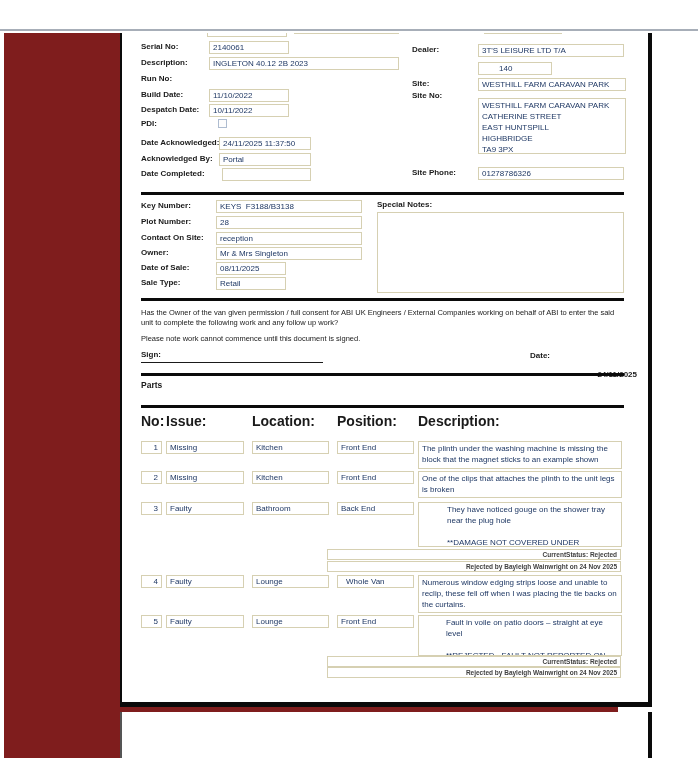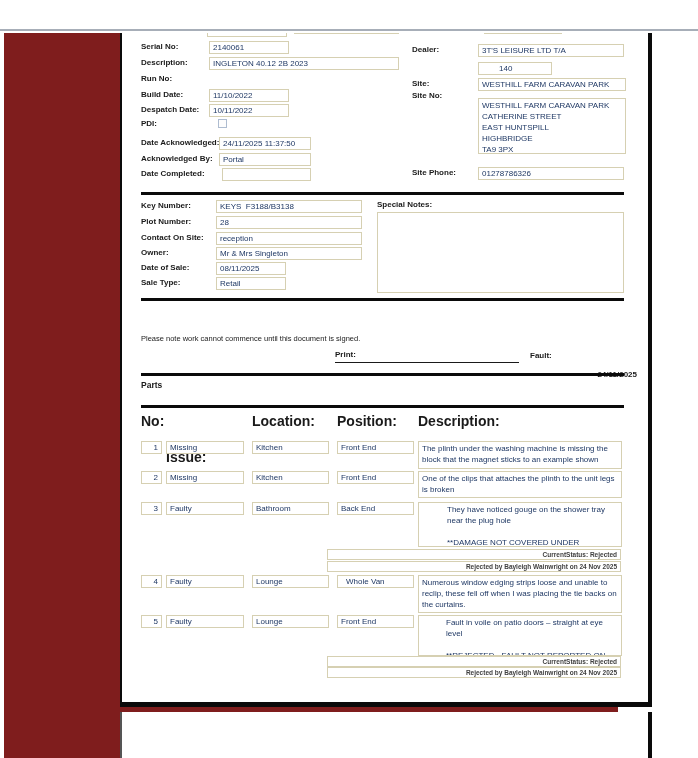--- a/index.html
+++ b/index.html
@@ -103,34 +103,35 @@
       <div class="box" style="left:94px; top:229px; width:70px;">08/11/2025</div>
 
       <div class="lbl" style="left:19px; top:245px;">Sale Type:</div>
       <div class="box" style="left:94px; top:244px; width:70px;">Retail</div>
 
       <div class="lbl" style="left:255px; top:167px;">Special Notes:</div>
       <div class="box multi" style="left:255px; top:179px; width:247px; height:81px;"></div>
 
       <div class="divider" style="top:265px;"></div>
 
+      <div class="bodytext" style="left:19px; top:275px; width:484px;">Has the Owner of the van given permission / full consent for ABI UK Engineers / External Companies working on behalf of ABI to enter the said unit to complete the following work and any follow up work?</div>
       <div class="bodytext" style="left:19px; top:301px; width:484px;">Please note work cannot commence until this document is signed.</div>
 
-      <div class="signline" style="left:213px; top:317px; width:184px;"><span>Print:</span></div>
-      <div class="lbl" style="left:408px; top:318px;">Fault:</div>
+      <div class="signline" style="left:19px; top:317px; width:182px;"><span>Sign:</span></div>
+      <div class="lbl" style="left:408px; top:318px;">Date:</div>
       <div class="lbl num" style="left:440px; top:318px; width:75px; position:absolute;margin-top:19px;">24/11/2025</div>
 
       <div class="divider" style="top:340px;"></div>
 
       <div class="heading" style="left:19px; top:347px;">Parts</div>
 
       <div class="divider" style="top:372px;"></div>
 
       <div class="th" style="left:19px;  top:380px;">No:</div>
-      <div class="th" style="left:44px;  top:380px;margin-top:36px;">Issue:</div>
+      <div class="th" style="left:44px;  top:380px;">Issue:</div>
       <div class="th" style="left:130px; top:380px;">Location:</div>
       <div class="th" style="left:215px; top:380px;">Position:</div>
       <div class="th" style="left:296px; top:380px;">Description:</div>
 
       <div>
         <div class="box num" style="left:19px; top:408px; width:21px;">1</div>
         <div class="box" style="left:44px; top:408px; width:78px;">Missing</div>
         <div class="box" style="left:130px; top:408px; width:77px;">Kitchen</div>
         <div class="box" style="left:215px; top:408px; width:77px;">Front End</div>
         <div class="box multi" style="left:296px; top:408px; width:204px; height:28px;">The plinth under the washing machine is missing the block that the magnet sticks to an example shown</div>

